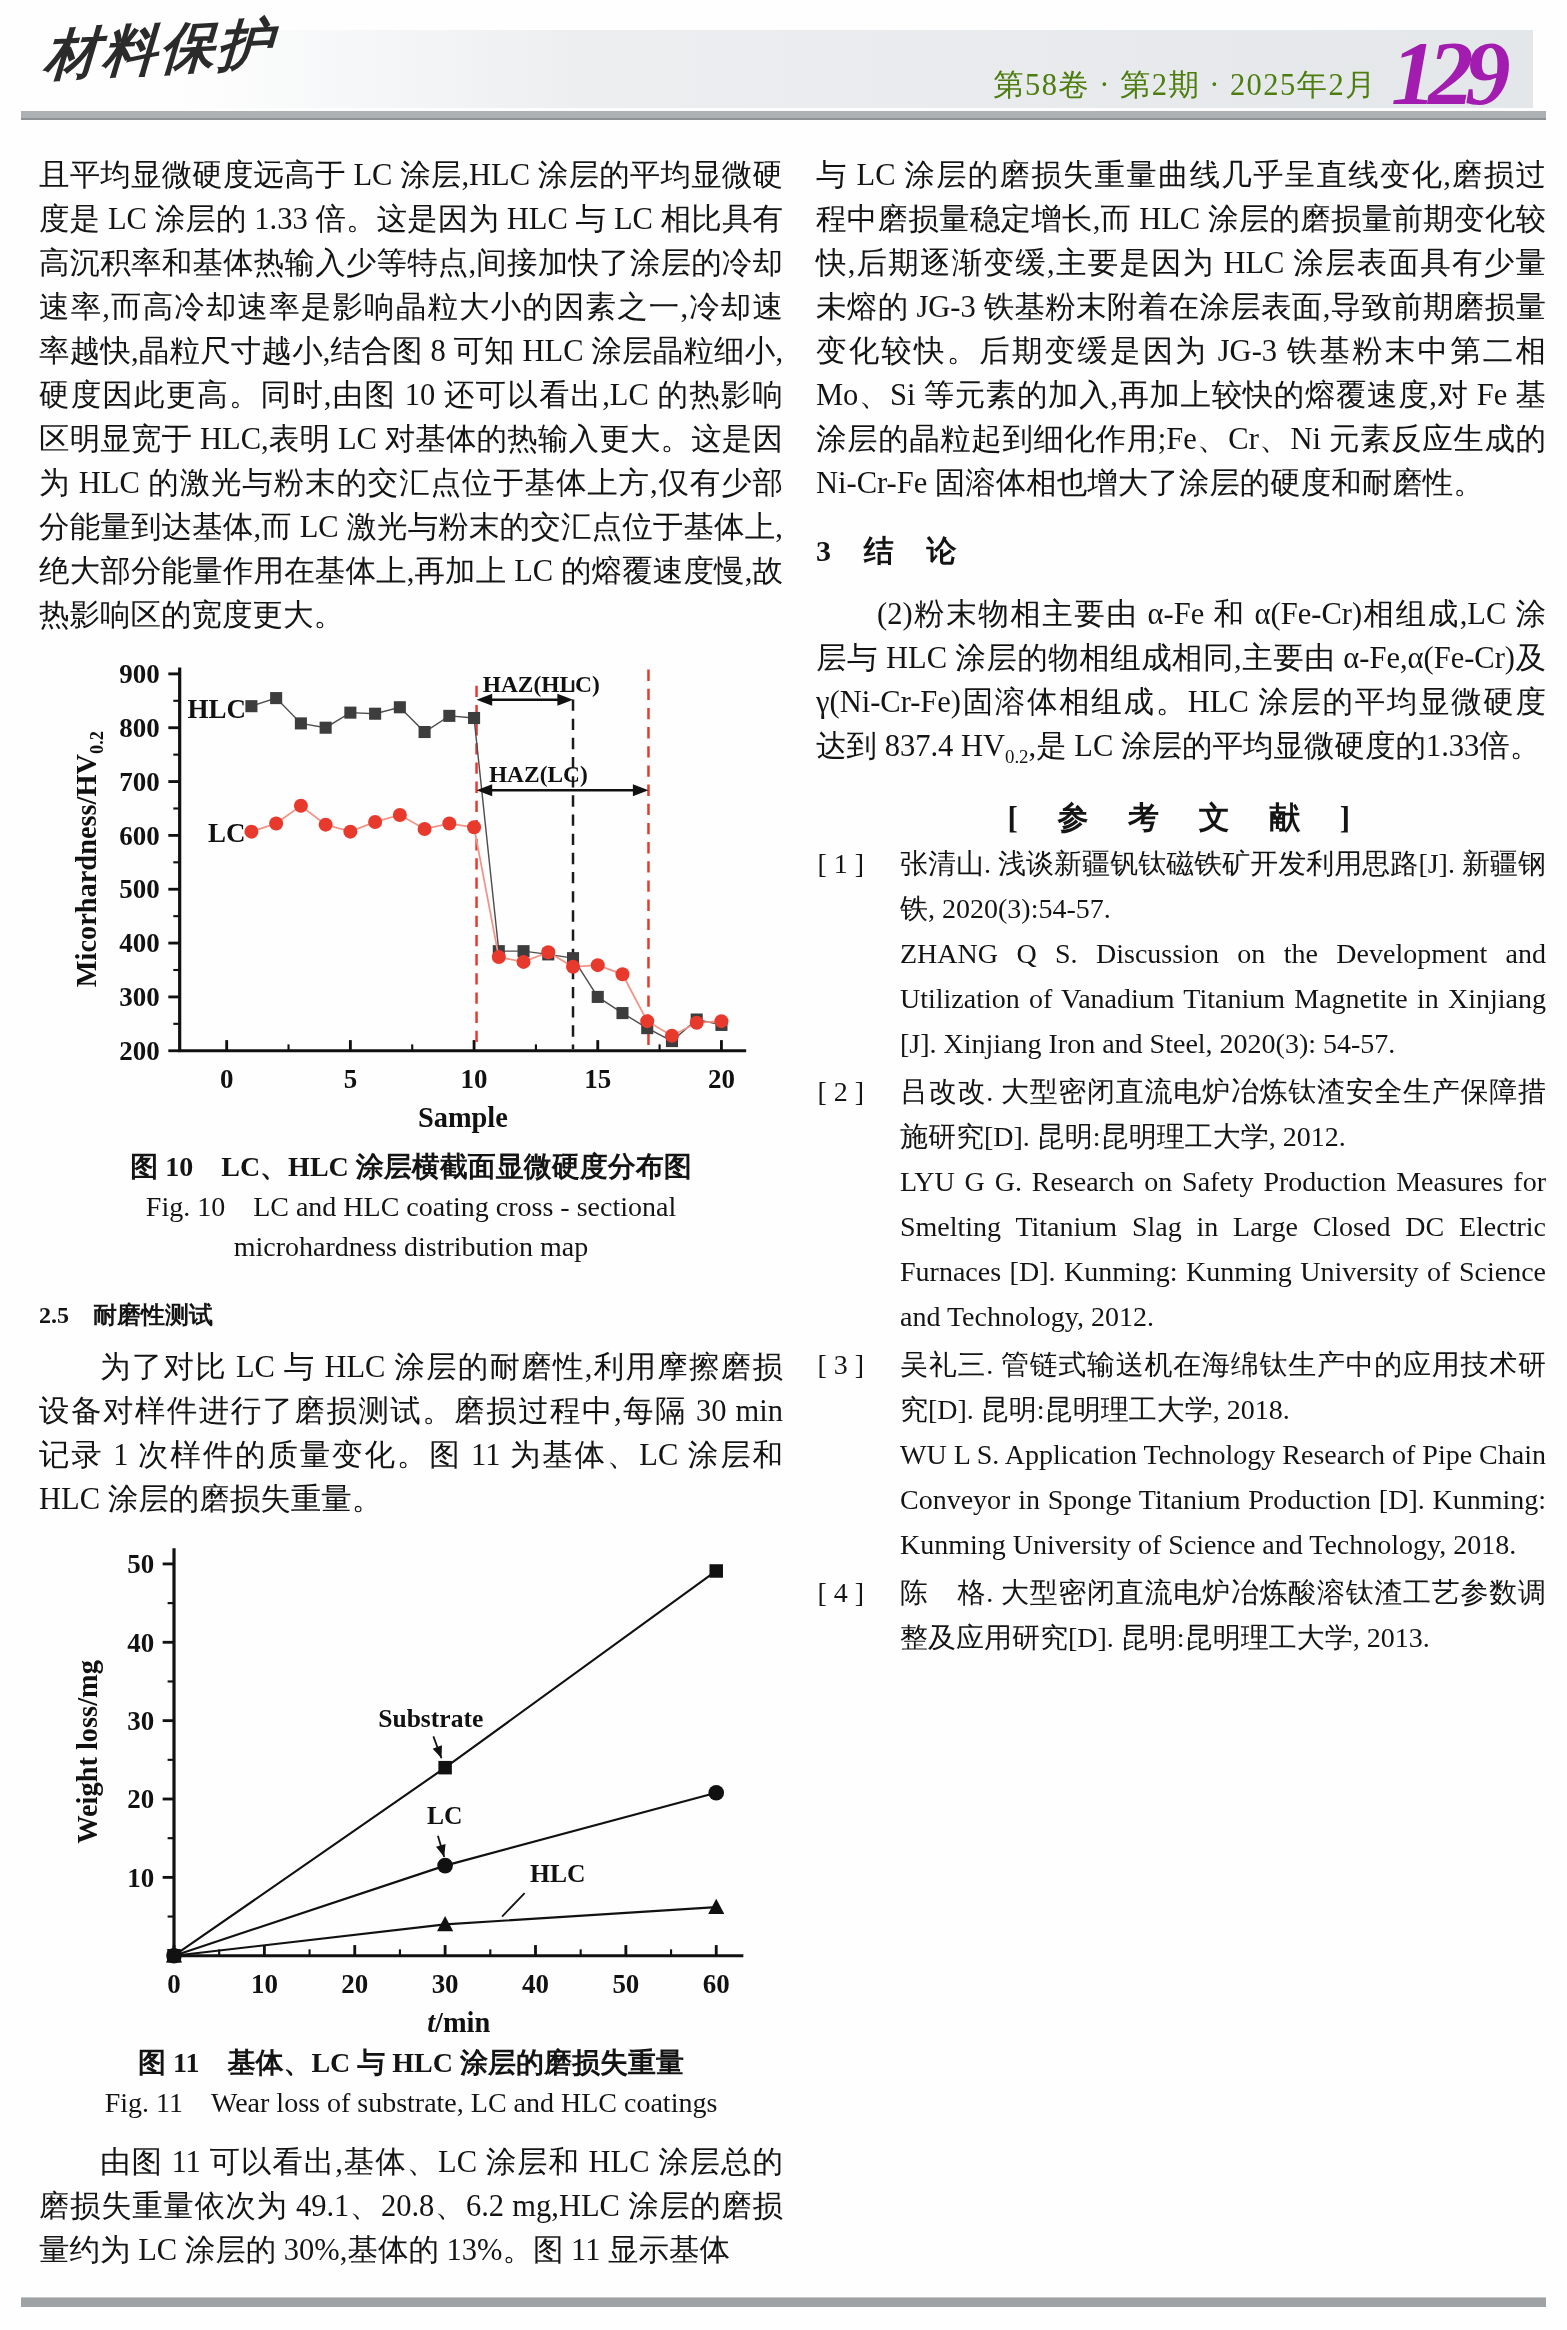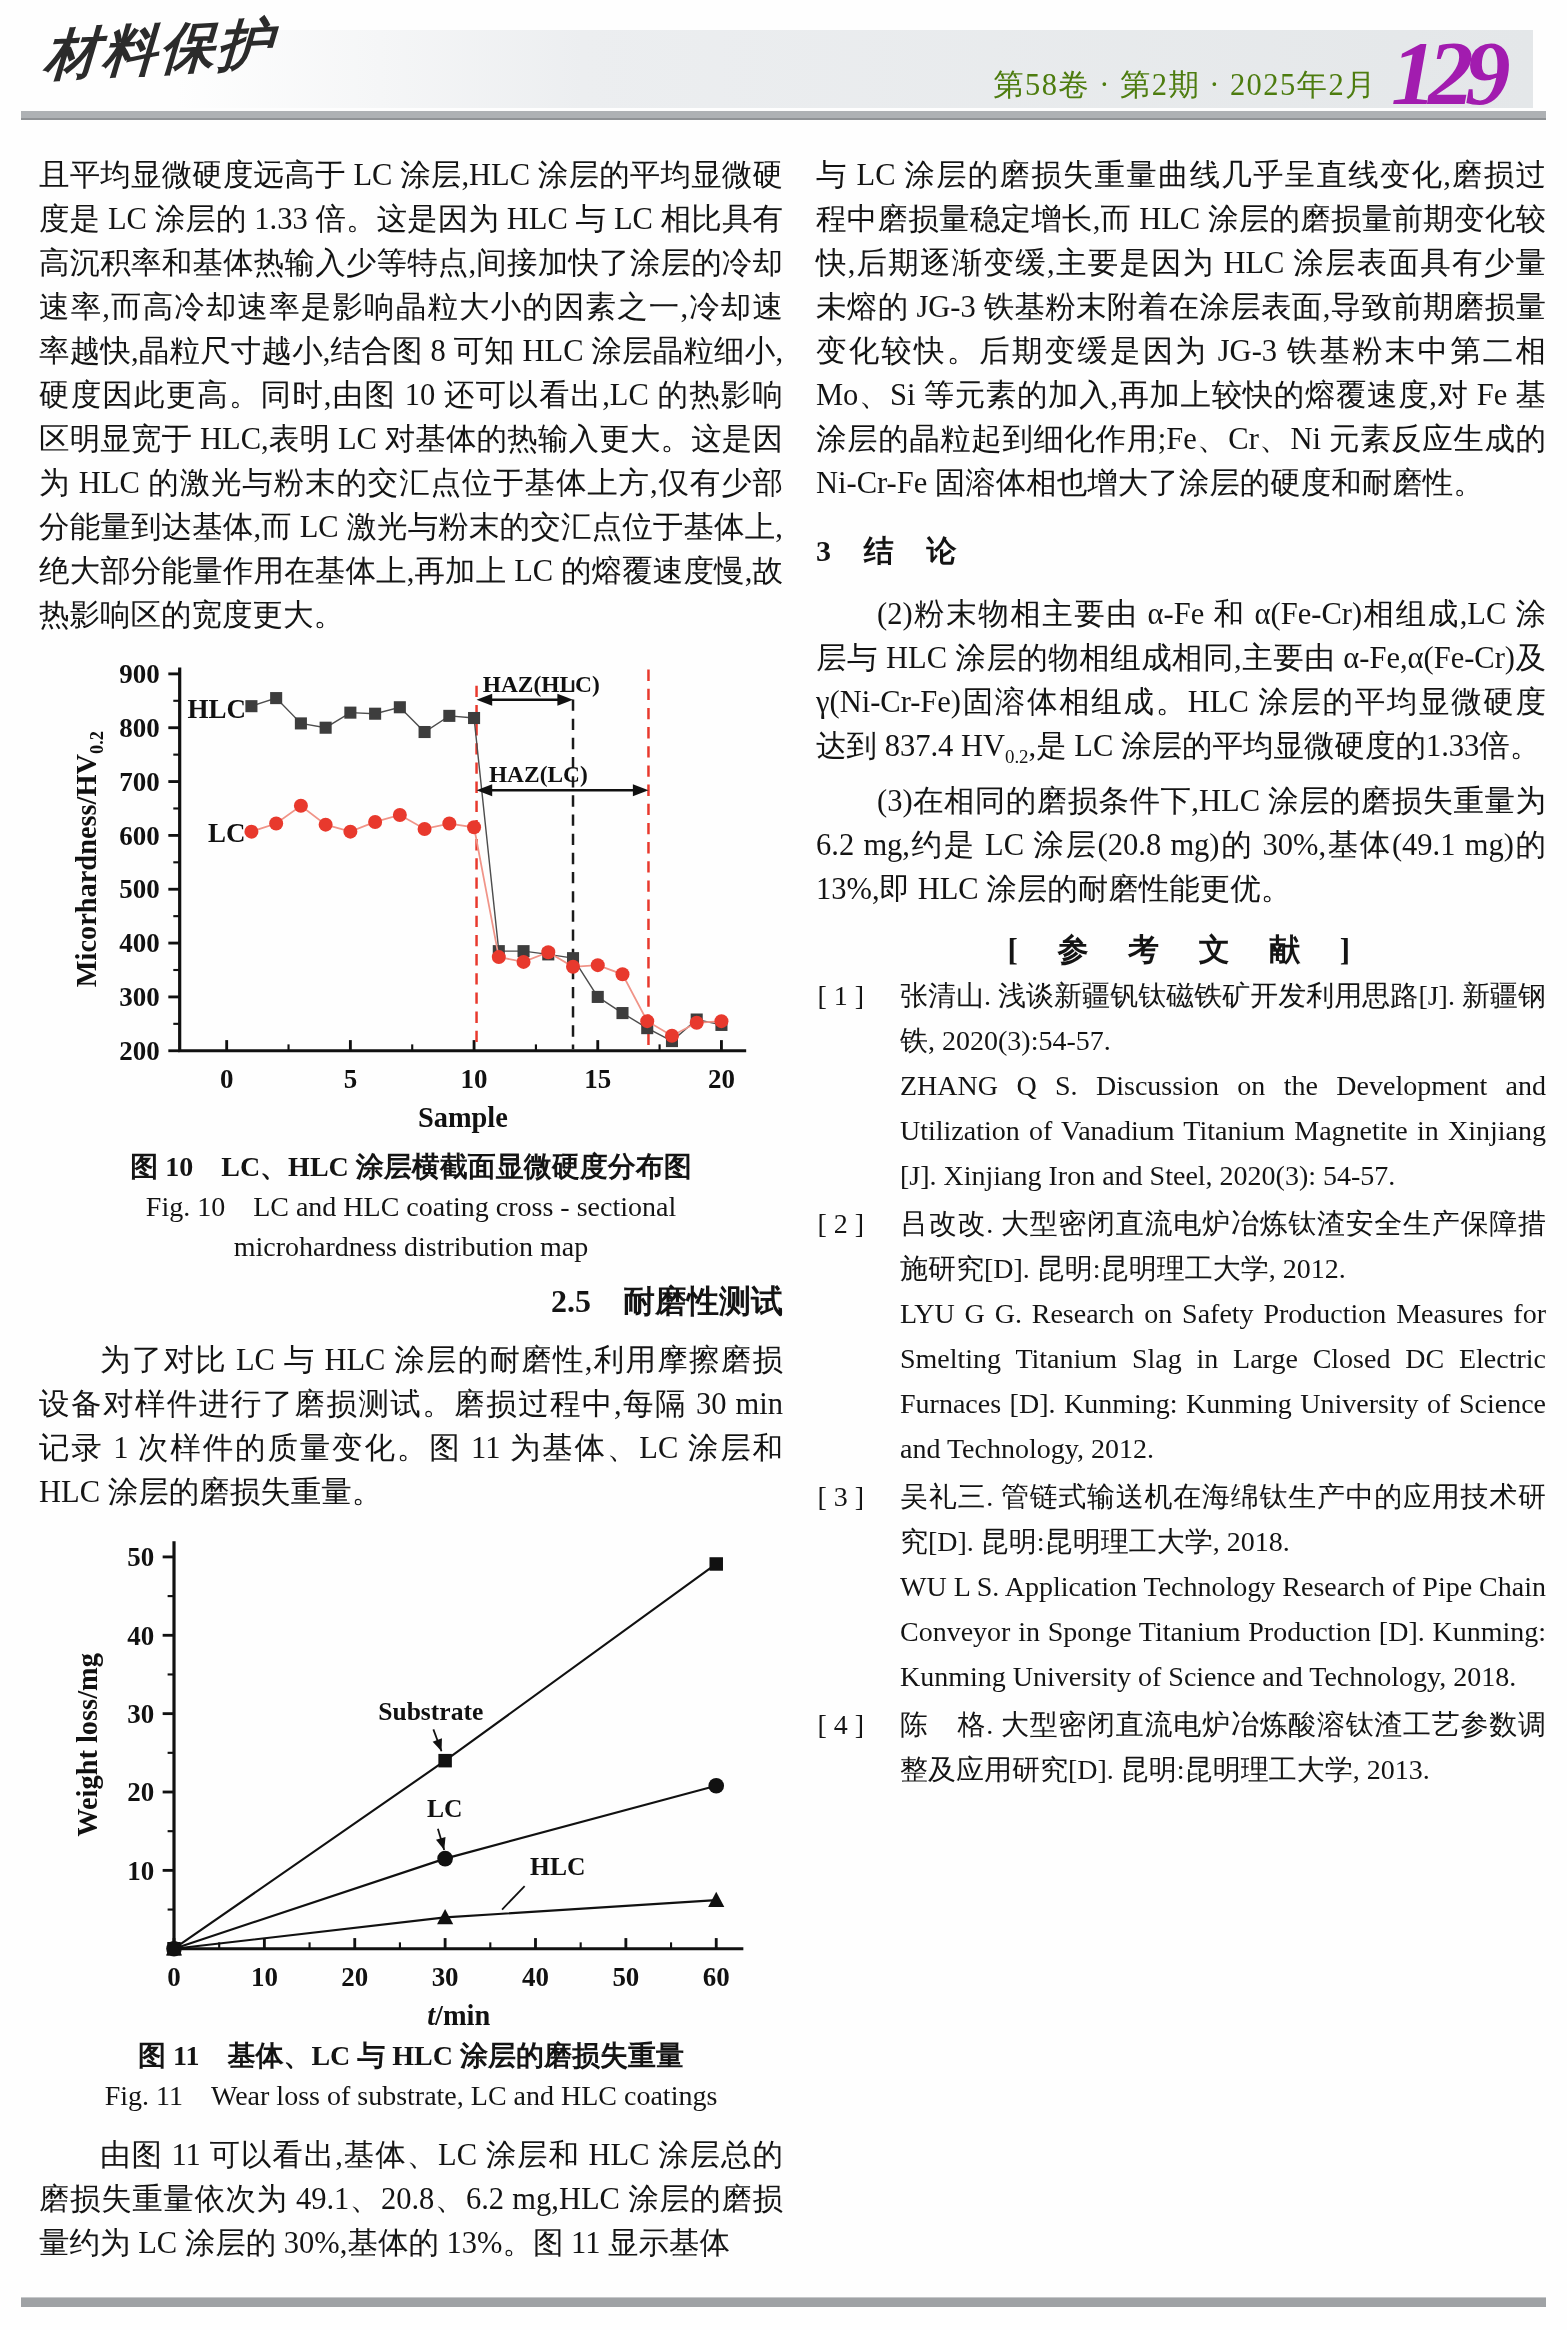--- a/index.html
+++ b/index.html
@@ -22,21 +22,21 @@
   .col-left{left:39px;width:744px;}
   .col-right{left:816px;width:730px;}
   .para{font-size:30.5px;line-height:44px;text-align:justify;}
   .indent{text-indent:2em;}
   .chartbox{width:717px;margin-left:20px;}
   #fig10-chart{height:480px;margin-top:18.5px;}
   #fig11-chart{height:508px;margin-top:10px;}
   .cap{font-size:28px;line-height:40px;text-align:center;}
   .cap-zh{margin-top:11.4px;font-weight:600;}
   .sec-h{font-weight:700;}
-  .h25{font-size:32px;margin-top:13px;text-align:right;}
+  .h25{font-size:24px;margin-top:32px;}
   .h3{font-size:30px;margin-top:25.6px;margin-bottom:20px;letter-spacing:1.4px;}
   .mt20{margin-top:14px;} .mt24{margin-top:17px;}
   .sub{vertical-align:sub;font-size:0.62em;}
   .ref-title{font-size:31px;font-weight:700;text-align:center;margin-top:18.5px;margin-bottom:2px;letter-spacing:4.3px;}
   .ref{position:relative;padding-left:84px;font-size:28px;line-height:45px;text-align:justify;margin-bottom:2.8px;}
   .ref-label{position:absolute;left:1.4px;top:0;}
   svg text{fill:#111;}
 </style>
 </head>
 <body>
@@ -222,21 +222,20 @@
 
     <div class="para indent mt24">由图 11 可以看出,基体、LC 涂层和 HLC 涂层总的磨损失重量依次为 49.1、20.8、6.2 mg,HLC 涂层的磨损量约为 LC 涂层的 30%,基体的 13%。图 11 显示基体</div>
   </div>
 
   <div class="col col-right">
     <div class="para">与 LC 涂层的磨损失重量曲线几乎呈直线变化,磨损过程中磨损量稳定增长,而 HLC 涂层的磨损量前期变化较快,后期逐渐变缓,主要是因为 HLC 涂层表面具有少量未熔的 JG-3 铁基粉末附着在涂层表面,导致前期磨损量变化较快。后期变缓是因为 JG-3 铁基粉末中第二相 Mo、Si 等元素的加入,再加上较快的熔覆速度,对 Fe 基涂层的晶粒起到细化作用;Fe、Cr、Ni 元素反应生成的 Ni-Cr-Fe 固溶体相也增大了涂层的硬度和耐磨性。</div>
 
     <div class="sec-h h3">3　结　论</div>
 
     <div class="para indent"><span>(2)粉末物相主要由 α-Fe 和 α(Fe-Cr)相组成,LC 涂层与 HLC 涂层的物相组成相同,主要由 α-Fe,α(Fe-Cr)及 γ(Ni-Cr-Fe)固溶体相组成。HLC 涂层的平均显微硬度达到 837.4 HV</span><span class="sub">0.2</span><span>,是 LC 涂层的平均显微硬度的1.33倍。</span></div>
-    <div class="para indent">(3)在相同的磨损条件下,HLC 涂层的磨损失重量为 6.2 mg,约是 LC 涂层(20.8 mg)的 30%,基体(49.1 mg)的 13%,即 HLC 涂层的耐磨性能更优。</div>
 
     <div class="ref-title">[　参　考　文　献　]</div>
 
     <div class="ref">
       <span class="ref-label">[ 1 ]</span>
       <div class="ref-zh">张清山. 浅谈新疆钒钛磁铁矿开发利用思路[J]. 新疆钢铁, 2020(3):54-57.</div>
       <div class="ref-en">ZHANG Q S. Discussion on the Development and Utilization of Vanadium Titanium Magnetite in Xinjiang [J]. Xinjiang Iron and Steel, 2020(3): 54-57.</div>
     </div>
     <div class="ref">
       <span class="ref-label">[ 2 ]</span>

